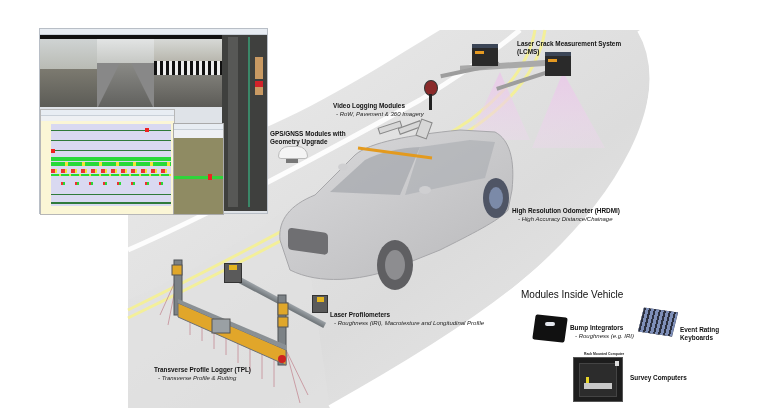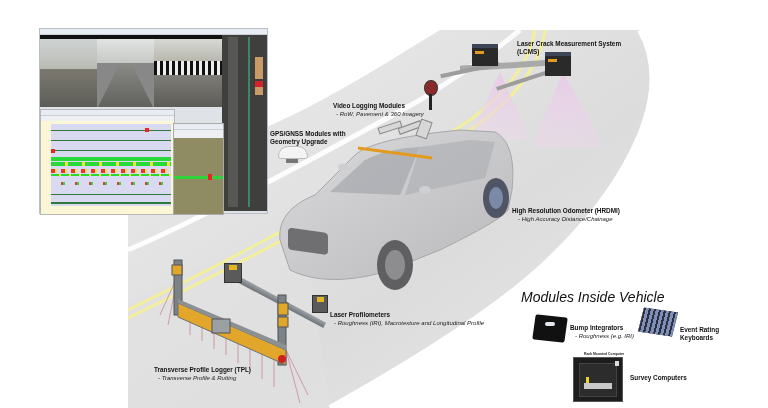--- a/index.html
+++ b/index.html
@@ -1,20 +1,20 @@
 <!DOCTYPE html>
 <html><head>
 <meta charset="utf-8">
 <style>
   html, body { margin:0; padding:0; }
   body { width:768px; height:408px; background:#ffffff; position:relative; overflow:hidden; font-family:"Liberation Sans", sans-serif; }
   .abs { position:absolute; }
   .label-title { font-weight:bold; font-size:6.4px; color:#111; line-height:8px; white-space:nowrap; }
   .label-sub { font-style:italic; font-size:6px; color:#222; line-height:8px; white-space:nowrap; }
-  .section-title { font-size:14px; color:#111; white-space:nowrap;font-style:italic; }
+  .section-title { font-size:10px; color:#111; white-space:nowrap; }
   .inset { background:#dfe3e8; border:1px solid #b8bec6; }
   .win-bar { height:5px; background:#e8edf3; border-bottom:1px solid #c9d0d8; }
   .photo { overflow:hidden; }
 </style>
 </head>
 <body>
 
 <svg class="abs" style="left:0;top:0" width="768" height="408" viewBox="0 0 768 408">
   <defs>
     <linearGradient id="roadg" x1="0" y1="0" x2="1" y2="1">

